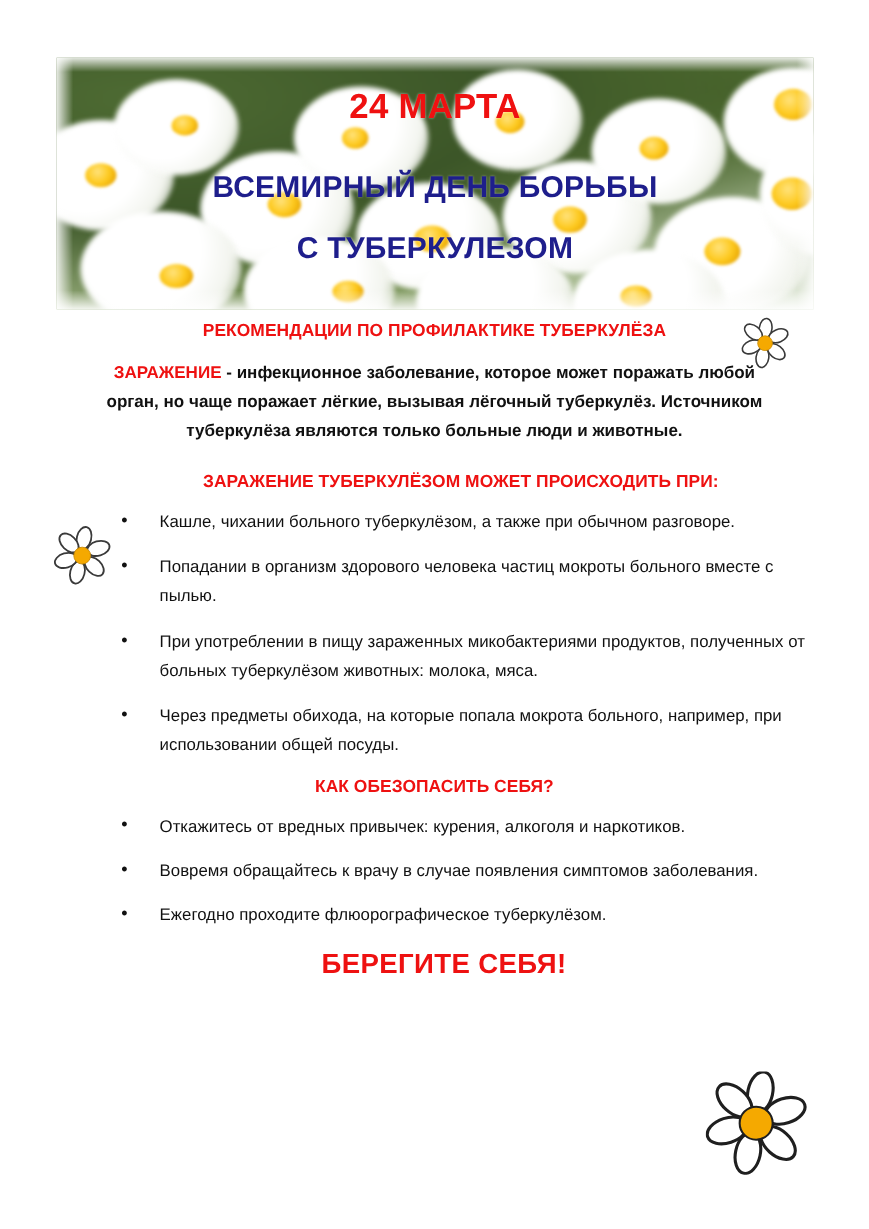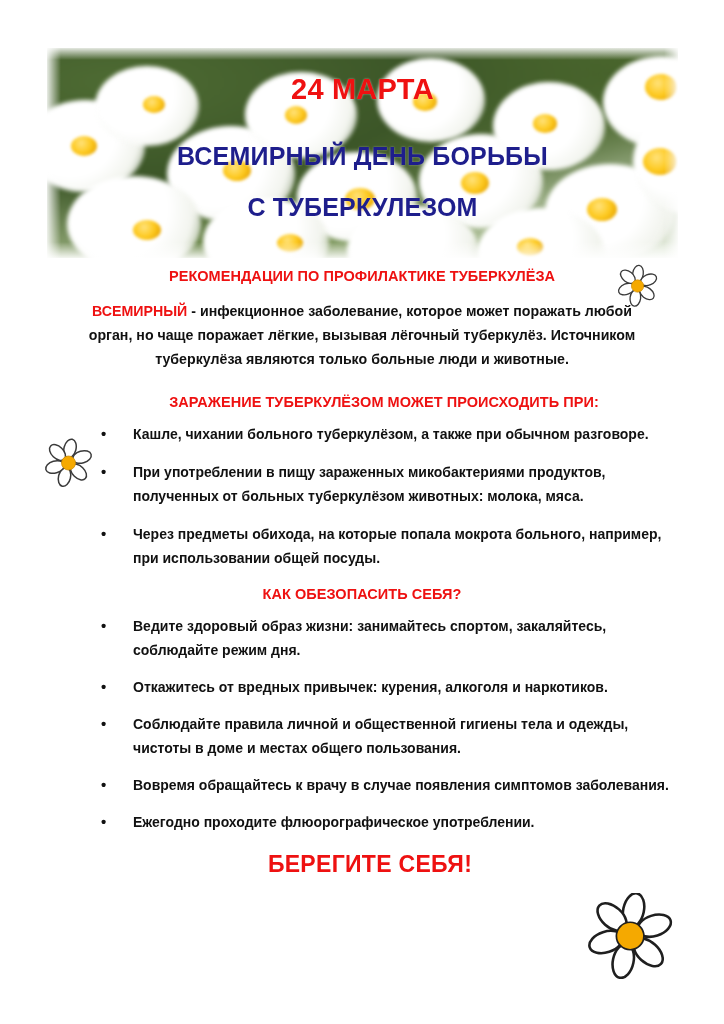--- a/index.html
+++ b/index.html
@@ -130,21 +130,20 @@
   }
   .intro .term {
     color: #ee1111;
     font-weight: bold;
   }
 
   .bullets {
     list-style: none;
     margin: 12px 0 0 0;
     padding: 0;
-    font-weight: bold;
   }
   .bullets li {
     position: relative;
     margin: 0 0 14px 0;
     padding-left: 133px;
     padding-right: 46px;
     font-size: 14px;
     color: #111111;
     line-height: 1.72;
   }
@@ -223,38 +222,37 @@
       <div class="hero-line hero-line-1">24 МАРТА</div>
       <div class="hero-line hero-line-3">С ТУБЕРКУЛЕЗОМ</div>
       <div class="hero-line hero-line-2">ВСЕМИРНЫЙ ДЕНЬ БОРЬБЫ</div>
     </div>
   </div>
 
   <div class="content">
 
     <div class="heading-red heading-1">РЕКОМЕНДАЦИИ ПО ПРОФИЛАКТИКЕ ТУБЕРКУЛЁЗА</div>
 
-    <p class="intro"><span class="term">ВСЕМИРНЫЙ</span><span> - инфекционное  заболевание, которое может поражать любой орган, но чаще поражает лёгкие, вызывая лёгочный туберкулёз. Источником туберкулёза являются только больные люди и животные.</span></p>
+    <p class="intro"><span class="term">ЗАРАЖЕНИЕ</span><span> - инфекционное  заболевание, которое может поражать любой орган, но чаще поражает лёгкие, вызывая лёгочный туберкулёз. Источником туберкулёза являются только больные люди и животные.</span></p>
 
     <div class="heading-red heading-2">ЗАРАЖЕНИЕ ТУБЕРКУЛЁЗОМ МОЖЕТ ПРОИСХОДИТЬ ПРИ:</div>
 
     <ul class="bullets">
       <li>Кашле, чихании больного туберкулёзом, а также при обычном разговоре.</li>
+      <li>Попадании в организм здорового человека частиц мокроты больного вместе с пылью.</li>
       <li>При употреблении в пищу зараженных микобактериями продуктов, полученных от больных туберкулёзом животных: молока, мяса.</li>
       <li>Через предметы обихода, на которые попала мокрота больного, например, при использовании общей посуды.</li>
     </ul>
 
     <div class="heading-red heading-3">КАК ОБЕЗОПАСИТЬ СЕБЯ?</div>
 
     <ul class="bullets tight">
-      <li>Ведите здоровый образ жизни: занимайтесь спортом, закаляйтесь, соблюдайте режим дня.</li>
       <li>Откажитесь от вредных привычек: курения, алкоголя и наркотиков.</li>
-      <li>Соблюдайте правила личной и общественной гигиены тела и одежды, чистоты в доме и местах общего пользования.</li>
       <li>Вовремя обращайтесь к врачу в случае появления симптомов заболевания.</li>
-      <li>Ежегодно проходите флюорографическое употреблении.</li>
+      <li>Ежегодно проходите флюорографическое туберкулёзом.</li>
     </ul>
 
     <div class="final-slogan">БЕРЕГИТЕ СЕБЯ!</div>
   </div>
 
   <div class="daisy daisy-a">
     <svg width="44" height="44" viewBox="0 0 100 100" aria-hidden="true">
       <g fill="#ffffff" stroke="#3a3a3a" stroke-width="3">
         <ellipse cx="50" cy="22" rx="12" ry="19" transform="rotate(8 50 22)"></ellipse>
         <ellipse cx="74" cy="36" rx="12" ry="19" transform="rotate(68 74 36)"></ellipse>

